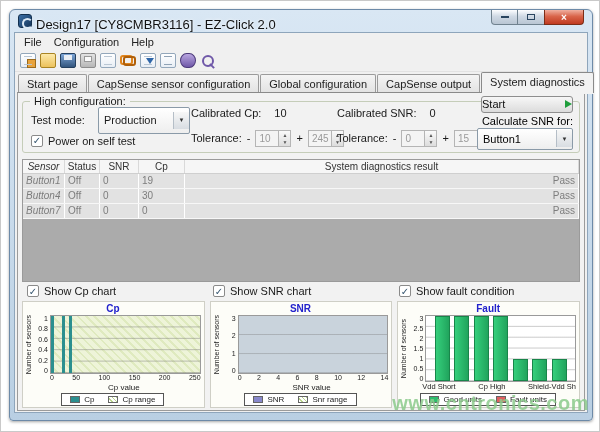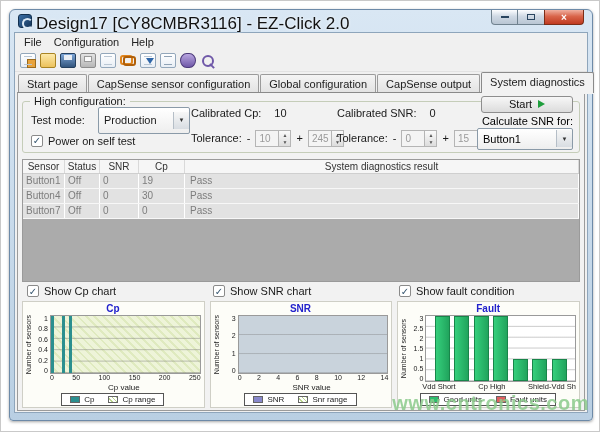--- a/index.html
+++ b/index.html
@@ -7,21 +7,21 @@
   #stage { position:relative; width:600px; height:432px; background:#fff; border:1px solid #c9c9c9; }
 
   
   .window { position:absolute; left:8px; top:8px; width:584px; height:412px;
     background:linear-gradient(#d9e7f4,#b9cfe3); border:1px solid #6d8aa8; border-radius:6px 6px 4px 4px;
     padding:0 4px 4px 4px; box-shadow:0 1px 3px rgba(0,0,0,.35); }
   .titlebar { height:22px; display:flex; align-items:center; padding:0 2px; position:relative; }
   .app-ico { width:14px; height:14px; border-radius:3px; margin:0 4px 0 2px;
     background:linear-gradient(135deg,#3a6ea5,#16375c); border:1px solid #12304f; position:relative; }
   .app-ico::after{ content:""; position:absolute; left:3px; top:3px; width:7px; height:7px; border:2px solid #dce9f5; border-right-color:transparent; border-radius:50%; }
-  .title-text { font-size:17px; color:#111; text-shadow:0 0 3px #fff; white-space:nowrap;margin-top:6px; }
+  .title-text { font-size:13px; color:#111; text-shadow:0 0 3px #fff; white-space:nowrap;margin-top:6px; }
   .winbtns { position:absolute; right:4px; top:0; display:flex; }
   .wbtn { height:15px; border:1px solid #70828f; border-top:none; display:flex; align-items:center; justify-content:center;
     background:linear-gradient(#fdfeff,#cfd9e4 45%,#b9c6d3); }
   .wbtn.min { width:27px; border-radius:0 0 0 4px; }
   .wbtn.max { width:26px; border-left:none; border-right:none; }
   .wbtn.close { width:40px; border-radius:0 0 4px 0; border-color:#7c2d17;
     background:linear-gradient(#f0b0a0,#d9654b 45%,#c03a20); color:#fff; font-size:10px; font-weight:bold; }
   .g-min { width:8px; height:2px; background:#29455f; }
   .g-max { width:8px; height:6px; border:1px solid #29455f; background:transparent; }
 
@@ -71,34 +71,34 @@
   .combo .carrow { margin-left:auto; width:16px; height:17px; border-left:1px solid #b5bec7;
     background:linear-gradient(#f7f7f7,#d8dde2); display:flex; align-items:center; justify-content:center; font-size:6px; color:#333; }
   .checkbox { width:12px; height:12px; border:1px solid #8a8a8a; background:#fff; display:inline-flex; align-items:center; justify-content:center;
     font-size:10px; color:#33536e; border-radius:2px; }
   .spin { display:flex; align-items:stretch; height:17px; }
   .spin .num { width:24px; border:1px solid #b5b5b5; background:#f4f4f4; color:#9a9a9a; font-size:10px;
     display:flex; align-items:center; padding-left:3px; }
   .spin .arrows { width:12px; border:1px solid #b5b5b5; border-left:none; display:flex; flex-direction:column; background:linear-gradient(#fafafa,#ddd); }
   .spin .arrows span { flex:1; font-size:5px; color:#555; display:flex; align-items:center; justify-content:center; }
   .btn { border:1px solid #8e8e8e; border-radius:3px; background:linear-gradient(#f7f7f7,#dcdcdc);
-    font-size:11px; color:#111; height:21px; display:flex; align-items:center; justify-content:center; gap:6px; }
+    font-size:11px; color:#111; height:21px; display:flex; align-items:center; justify-content:space-between; gap:6px; }
   .start-btn { width:92px; }
   .play { width:0; height:0; border-left:7px solid #1f9e3c; border-top:4px solid transparent; border-bottom:4px solid transparent; }
   .csnr-label { font-size:11px; margin-top:1px; }
 
   
   .diag-table { margin-top:6px; height:123px; border:1px solid #9a9a9a; background:#ababab; display:flex; flex-direction:column; font-size:10px; }
   .trow { display:flex; height:15px; }
   .thead { background:#f6f6f6; color:#333; border-bottom:1px solid #cfcfcf; height:14px; }
   .tcell { border-right:1px solid #fff; padding:1px 3px; overflow:hidden; white-space:nowrap; }
   .thead .tcell { border-right:1px solid #d9d9d9; display:flex; align-items:center; justify-content:center; }
   .tbody-row { background:#e2e2e2; border-bottom:1px solid #f7f7f7; color:#7d7d7d; }
-  .c-sensor{width:42px;} .c-status{width:35px;} .c-snr{width:39px;} .c-cp{width:46px;} .c-res{flex:1;}
-  .tbody-row .c-res { padding-left:5px; }
+  .c-sensor{width:42px;font-style:italic;} .c-status{width:35px;} .c-snr{width:39px;} .c-cp{width:46px;} .c-res{flex:1;}
+  .tbody-row .c-res { padding-left:5px;text-align:right; }
 
   
   .units-row { height:26px; display:flex; align-items:center; margin-top:3px; }
   .units-label { font-size:11px; color:#1a1a1a; margin-left:4px; }
   .units-btns { margin-left:auto; display:flex; gap:13px; }
   .units-btns .btn { width:76px; height:20px; }
 
   
   .toggles-row { height:15px; display:flex; margin-top:2px; }
   .toggle-col { flex:1; display:flex; align-items:center; gap:5px; font-size:11px; color:#1a1a1a; padding-left:5px; }

